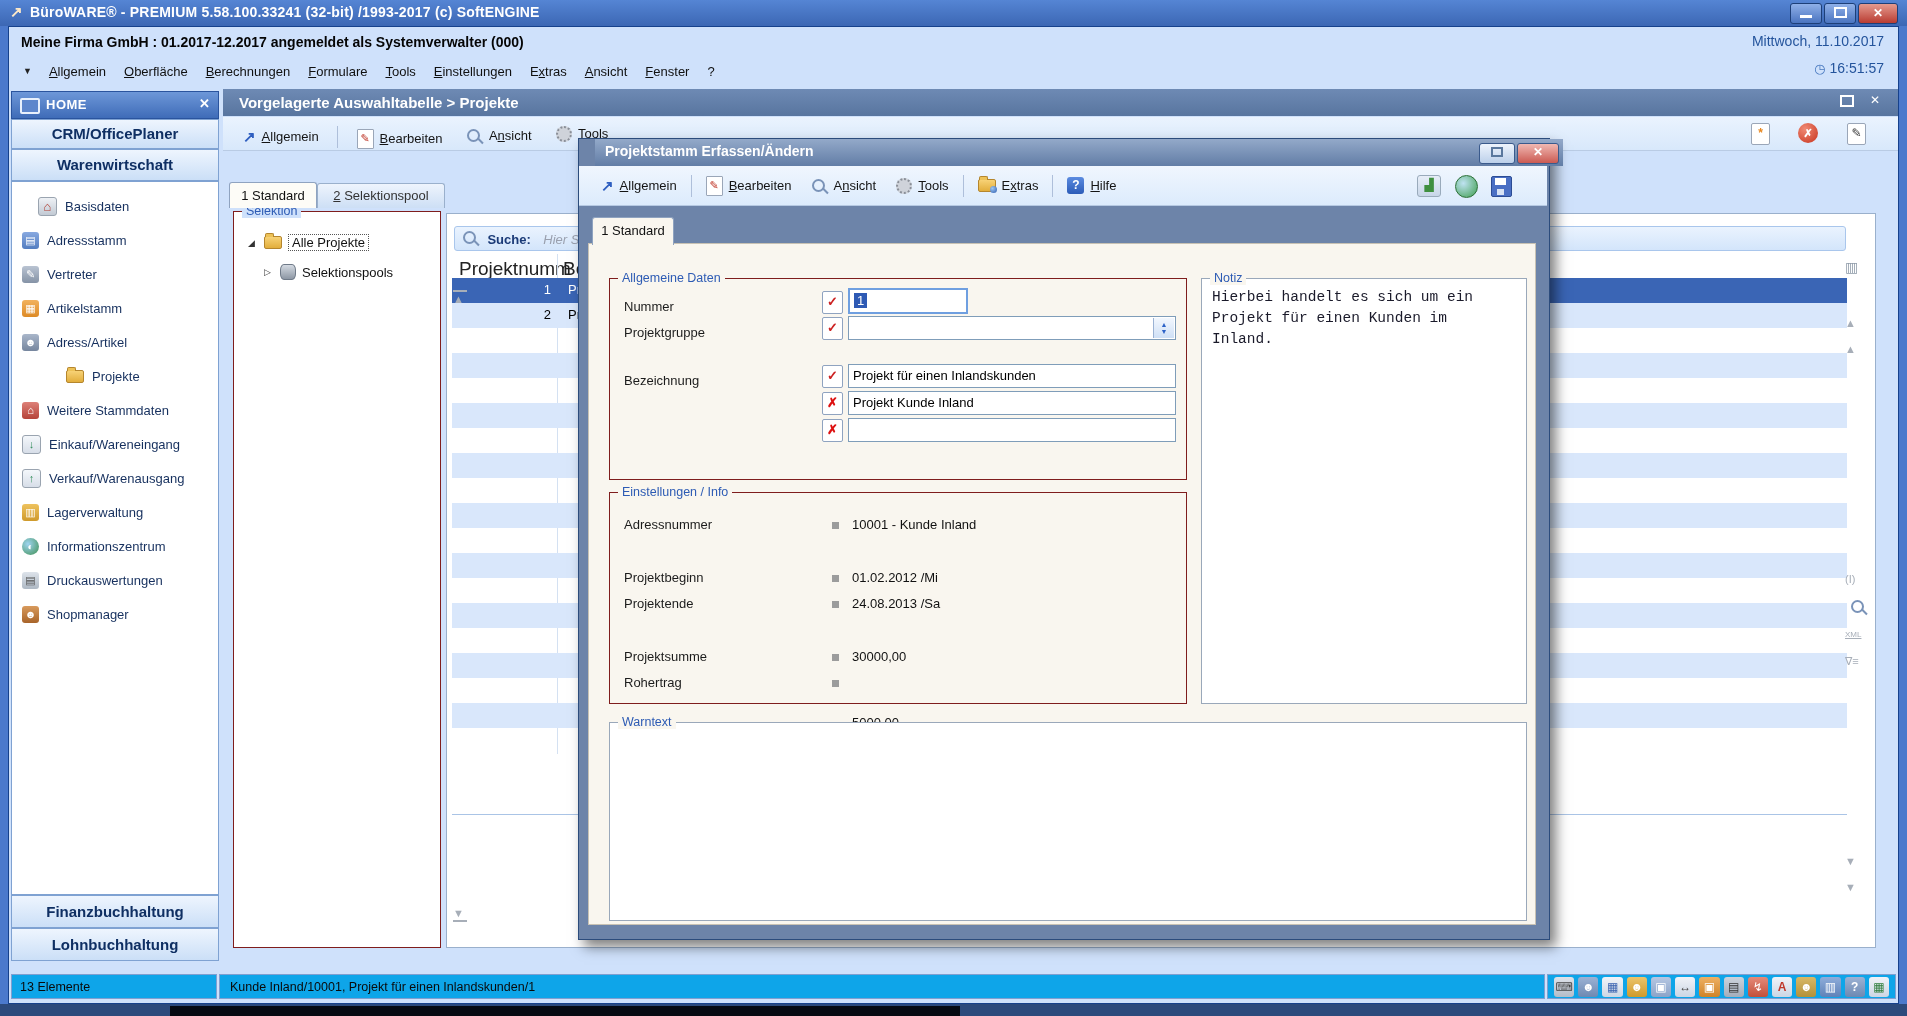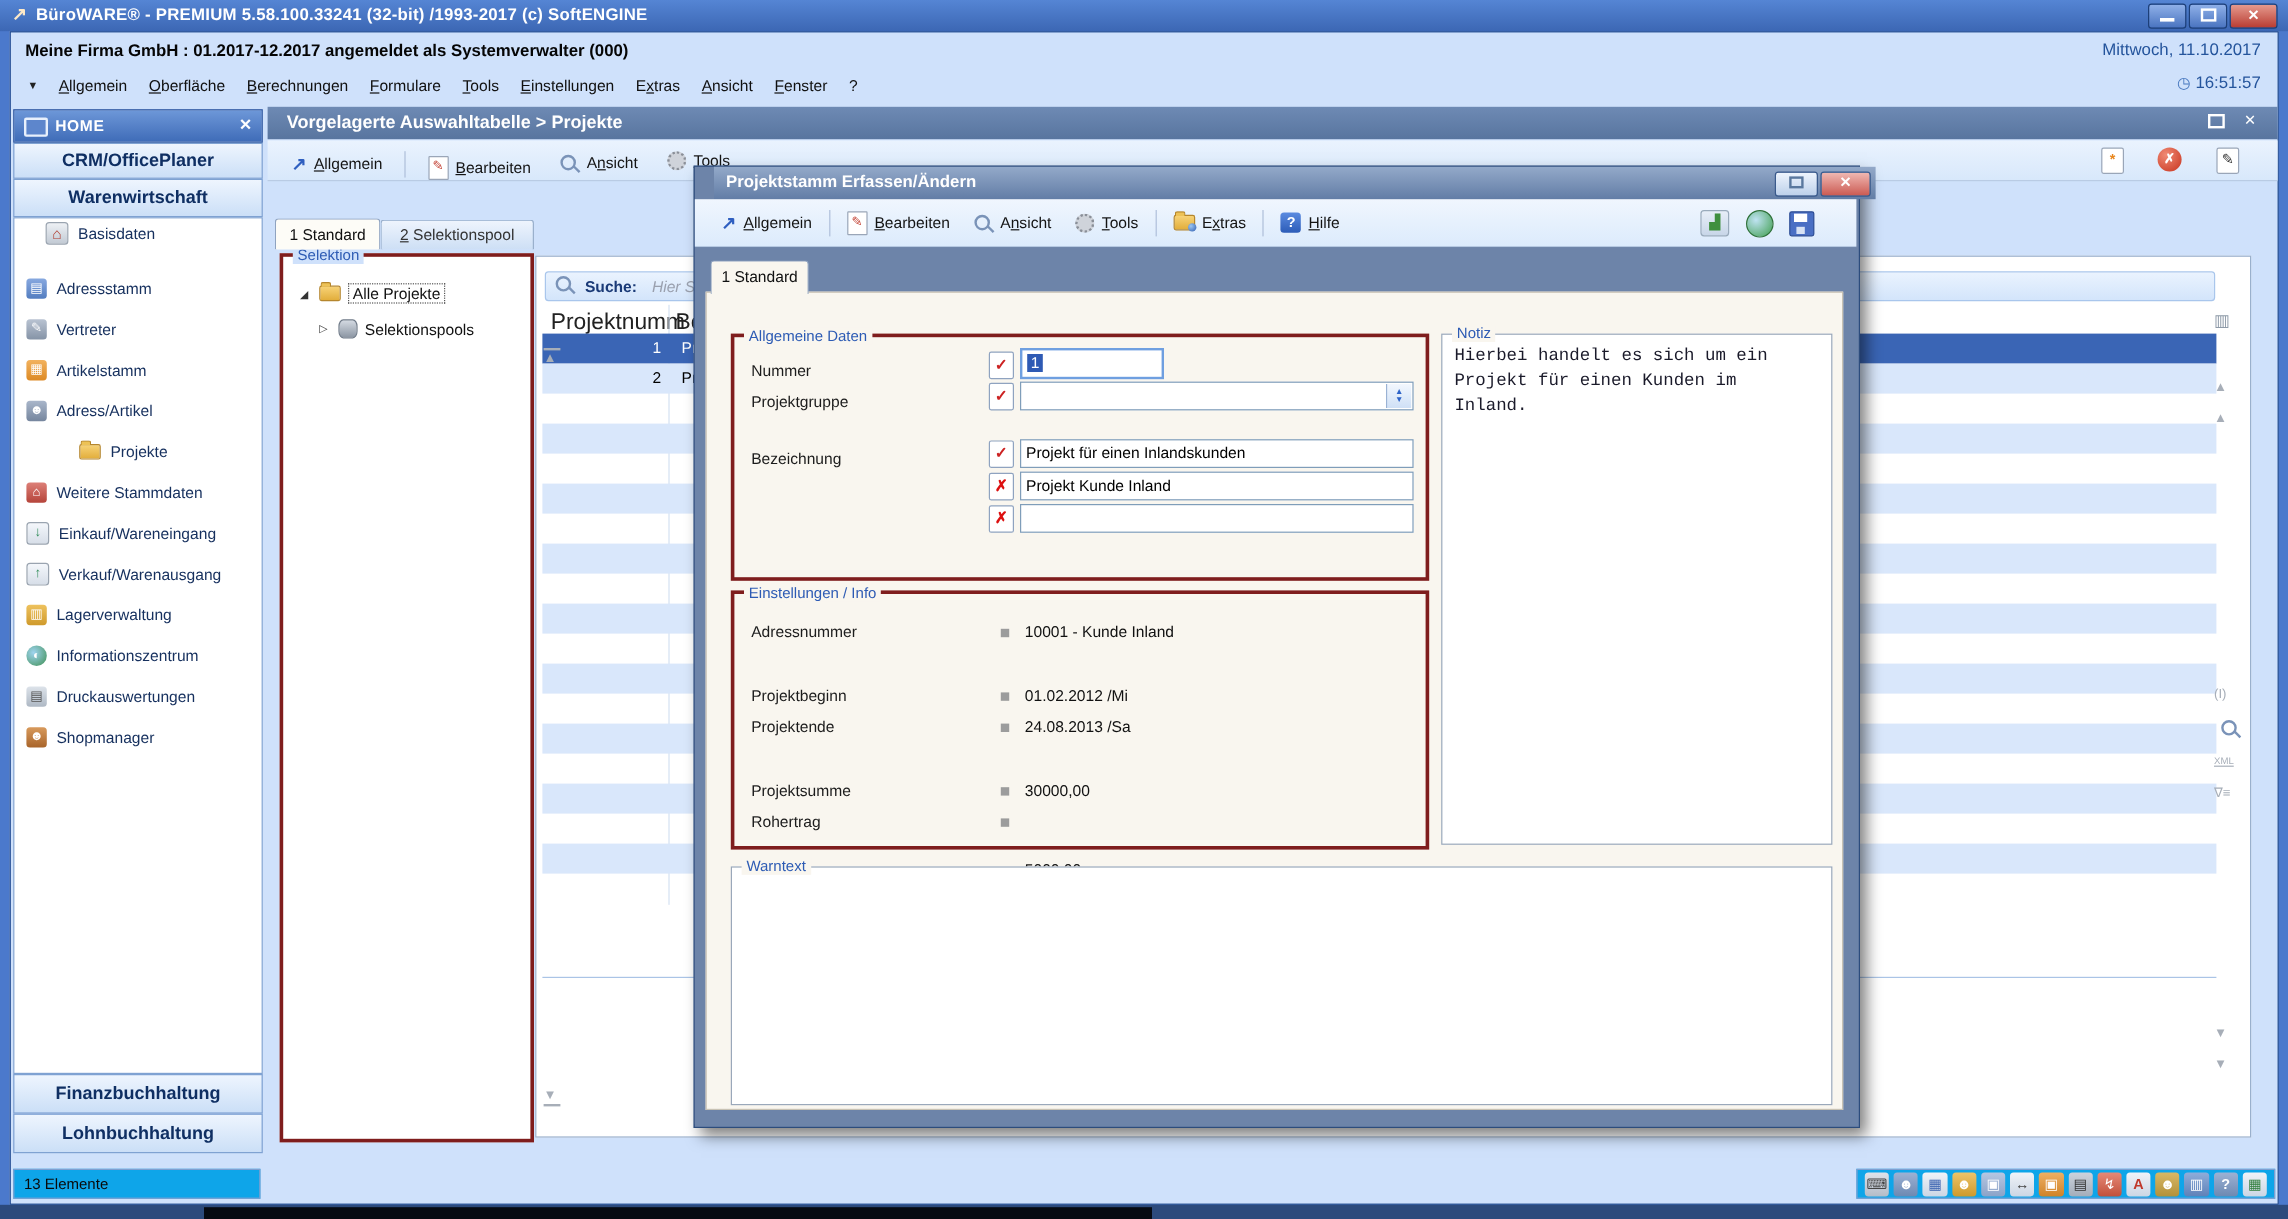--- a/index.html
+++ b/index.html
@@ -90,21 +90,21 @@
   .ic-new,.ic-edit{position:absolute;top:6px;width:17px;height:20px;background:#fff;border:1px solid #9aa6b8;border-radius:2px;text-align:center;line-height:19px;font-size:12px;}
   .ic-new{color:#e8871e;font-weight:bold;}
   .ic-edit{color:#333;}
   .ic-del{position:absolute;top:6px;width:20px;height:20px;border-radius:50%;background:radial-gradient(circle at 35% 30%,#f08a74,#c7331e);color:#fff;text-align:center;line-height:20px;font-size:11px;font-weight:bold;}
 
   .tab{position:absolute;font-size:13px;color:#101010;text-align:center;}
   .tab.active{background:#fdfcf7;border:1px solid #8fa3c0;border-bottom:none;border-radius:3px 3px 0 0;z-index:3;}
   .tab.inactive{background:linear-gradient(#eef4fd,#cddff5);border:1px solid #9ab0cc;border-bottom:none;border-radius:3px 3px 0 0;color:#333;}
   .tab u{text-decoration:underline;}
 
-  .fs{position:absolute;border:3px solid #7f1d1d;}
+  .fs{position:absolute;border:1px solid #7f1d1d;}
   .fs-legend{position:absolute;top:-8px;left:8px;font-size:12.5px;color:#2d5bb4;padding:0 4px;}
 
   
   .fs-selektion{left:224px;top:184px;width:206px;height:735px;background:#fff;}
   .fs-selektion .fs-legend{background:#cfe1fb;}
   .tnode{position:absolute;display:flex;align-items:center;gap:6px;}
   .caret{font-size:9px;color:#333;width:10px;}
   .tlabel{font-size:13px;color:#111;}
   .tlabel.focus{border:1px dotted #555;padding:0 3px;}
 
@@ -203,21 +203,21 @@
 
     <div class="home-hdr">
       <span class="home-ic"></span>
       <span class="home-lbl">HOME</span>
       <span class="home-x">✕</span>
     </div>
     <div class="secbtn" style="top:92px;height:28px;line-height:28px;">CRM/OfficePlaner</div>
     <div class="secbtn" style="top:122px;height:30px;line-height:30px;">Warenwirtschaft</div>
 
     <div class="items-panel">
-      <div class="sbi" style="top:0;padding-left:16px;">
+      <div class="sbi" style="top:12px;padding-left:16px;">
           <span class="tile t-house"></span>
           <span class="sbl">Basisdaten</span>
         </div>
       <div class="sbi" style="top:46px;">
           <span class="tile t-book"></span>
           <span class="sbl">Adressstamm</span>
         </div>
       <div class="sbi" style="top:80px;">
           <span class="tile t-rep"></span>
           <span class="sbl">Vertreter</span>
@@ -358,20 +358,21 @@
       <span class="vsic" style="left:1398px;top:358px;">(I)</span>
       <span class="vsic" style="left:1404px;top:386px;"><span class="mag-ic"></span></span>
       <span class="vsic xmltxt" style="left:1398px;top:414px;">XML</span>
       <span class="vsic" style="left:1398px;top:440px;">∇≡</span>
       <span class="vsic" style="left:1398px;top:640px;">▼</span>
       <span class="vsic" style="left:1398px;top:666px;">▼</span>
       <span class="vsic barred-bot" style="top:692px;">▼</span>
     </div>
 
     <div class="stbox" style="left:2px;width:206px;padding-left:8px;box-sizing:border-box;">13 Elemente</div>
+    <div class="stbox" style="left:210px;width:1326px;padding-left:10px;box-sizing:border-box;">Kunde Inland/10001, Projekt für einen Inlandskunden/1</div>
     <div class="stbox st-icons" style="left:1538px;width:349px;box-sizing:border-box;">
       <span class="sic st1">⌨</span>
       <span class="sic st2">☻</span>
       <span class="sic st3">▦</span>
       <span class="sic st4">☻</span>
       <span class="sic st5">▣</span>
       <span class="sic st6">↔</span>
       <span class="sic st7">▣</span>
       <span class="sic st8">▤</span>
       <span class="sic st9">↯</span>

